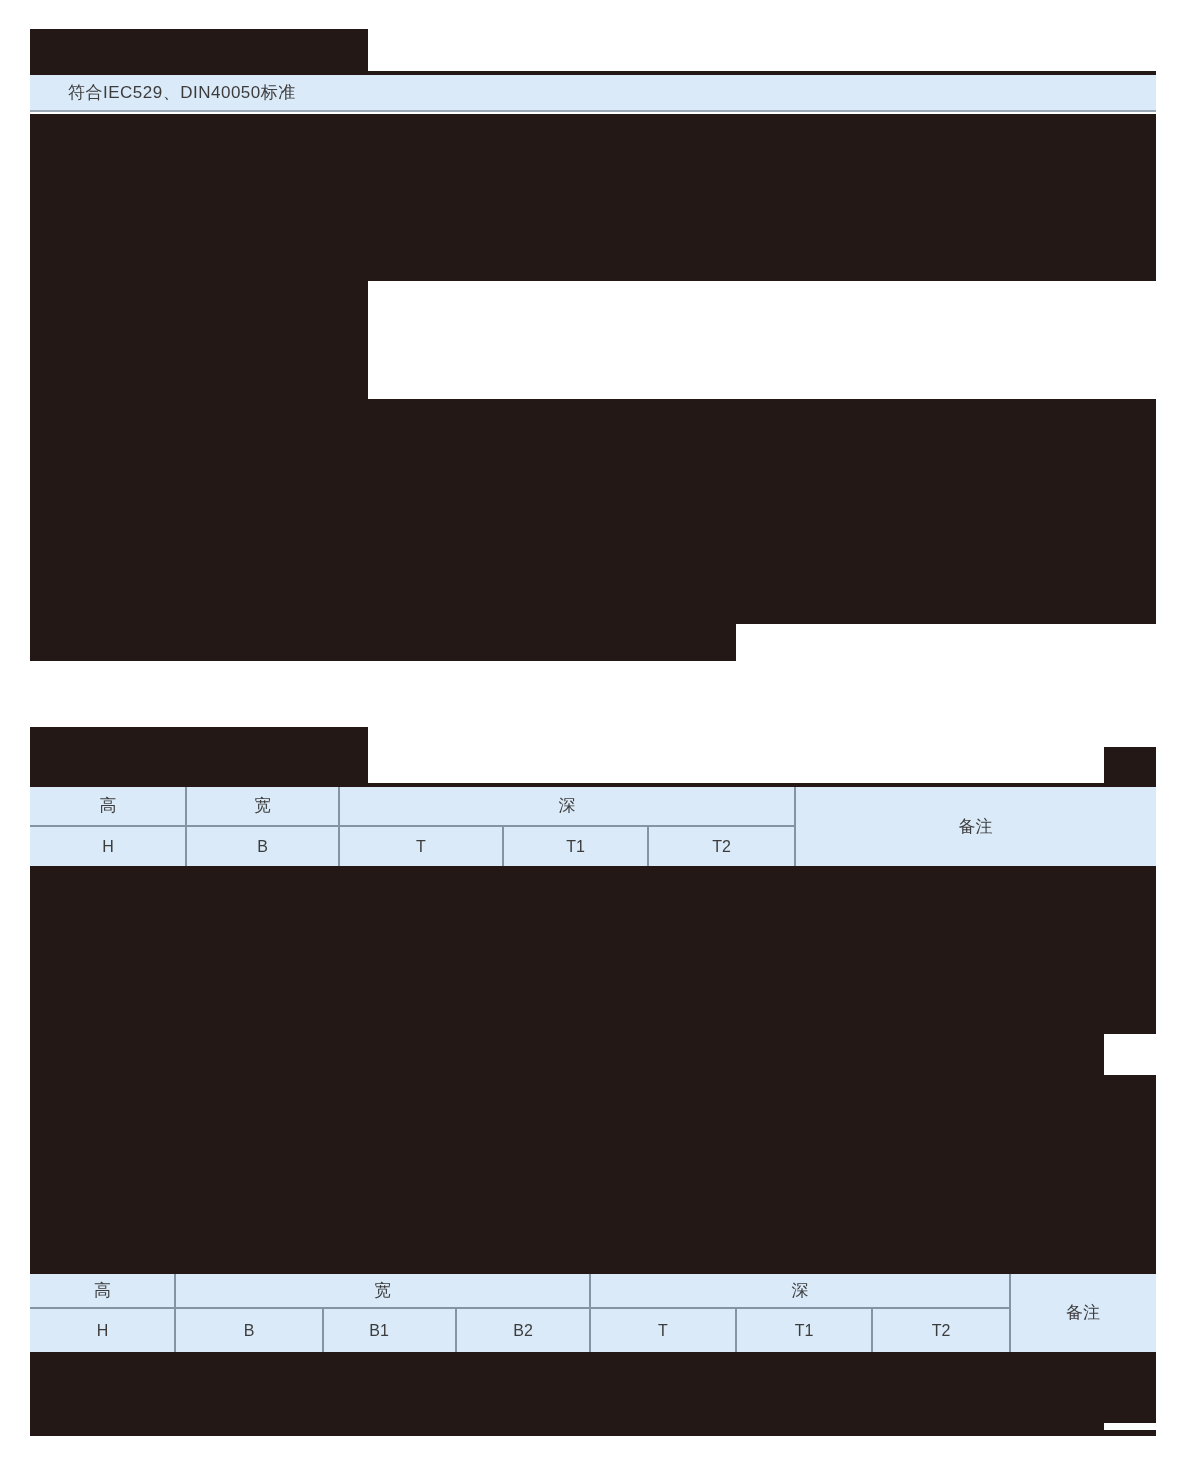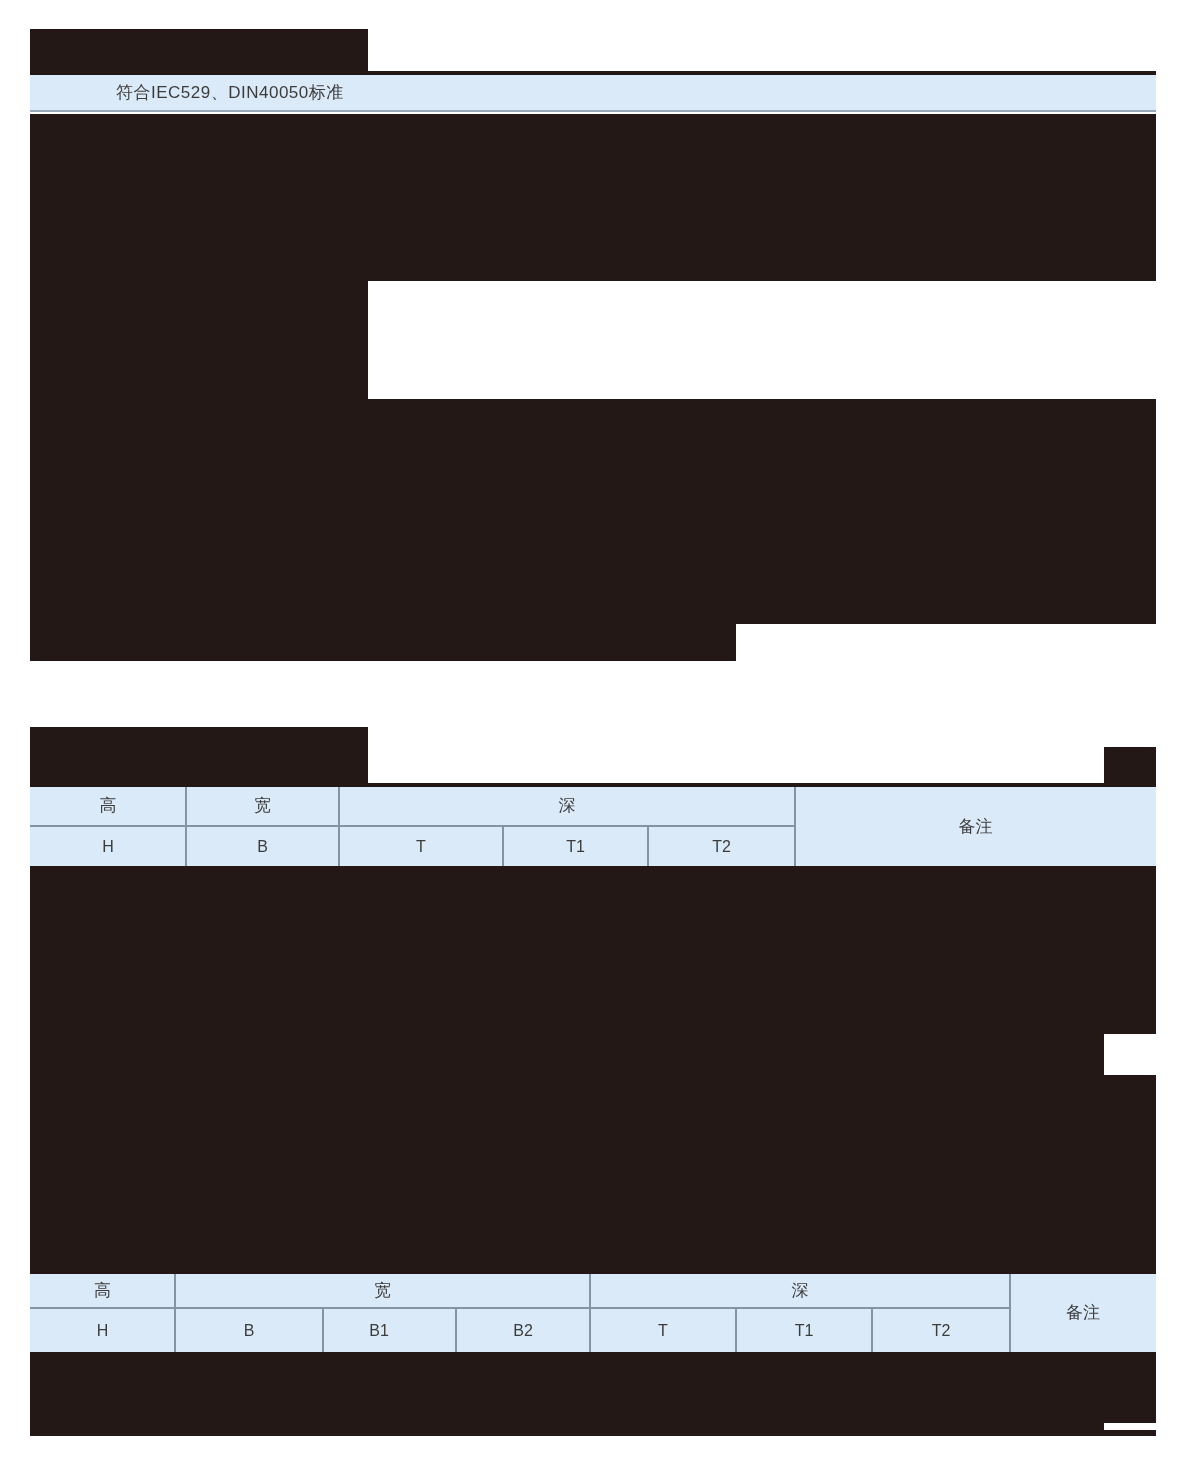--- a/index.html
+++ b/index.html
@@ -31,21 +31,21 @@
   .tbl .lat{font-size:16px;}
 </style>
 </head>
 <body>
 
 <div class="page">
 
   <div class="abs dark" style="left:30px;top:29px;width:338px;height:46px;"></div>
   <div class="abs dark" style="left:30px;top:71px;width:1126px;height:4px;"></div>
 
-  <div class="abs strip" style="left:30px;top:75px;width:1126px;height:37px;padding-left:48px;">
+  <div class="abs strip" style="left:30px;top:75px;width:1126px;height:37px;">
     <span>符合IEC529、DIN40050标准</span>
   </div>
 
   <div class="abs dark" style="left:30px;top:114px;width:1126px;height:167px;"></div>
   <div class="abs dark" style="left:30px;top:281px;width:338px;height:118px;"></div>
   <div class="abs dark" style="left:30px;top:399px;width:1126px;height:225px;"></div>
   <div class="abs dark" style="left:30px;top:624px;width:706px;height:37px;"></div>
 
   <div class="abs dark" style="left:30px;top:727px;width:338px;height:56px;"></div>
   <div class="abs dark" style="left:1104px;top:747px;width:52px;height:36px;"></div>

